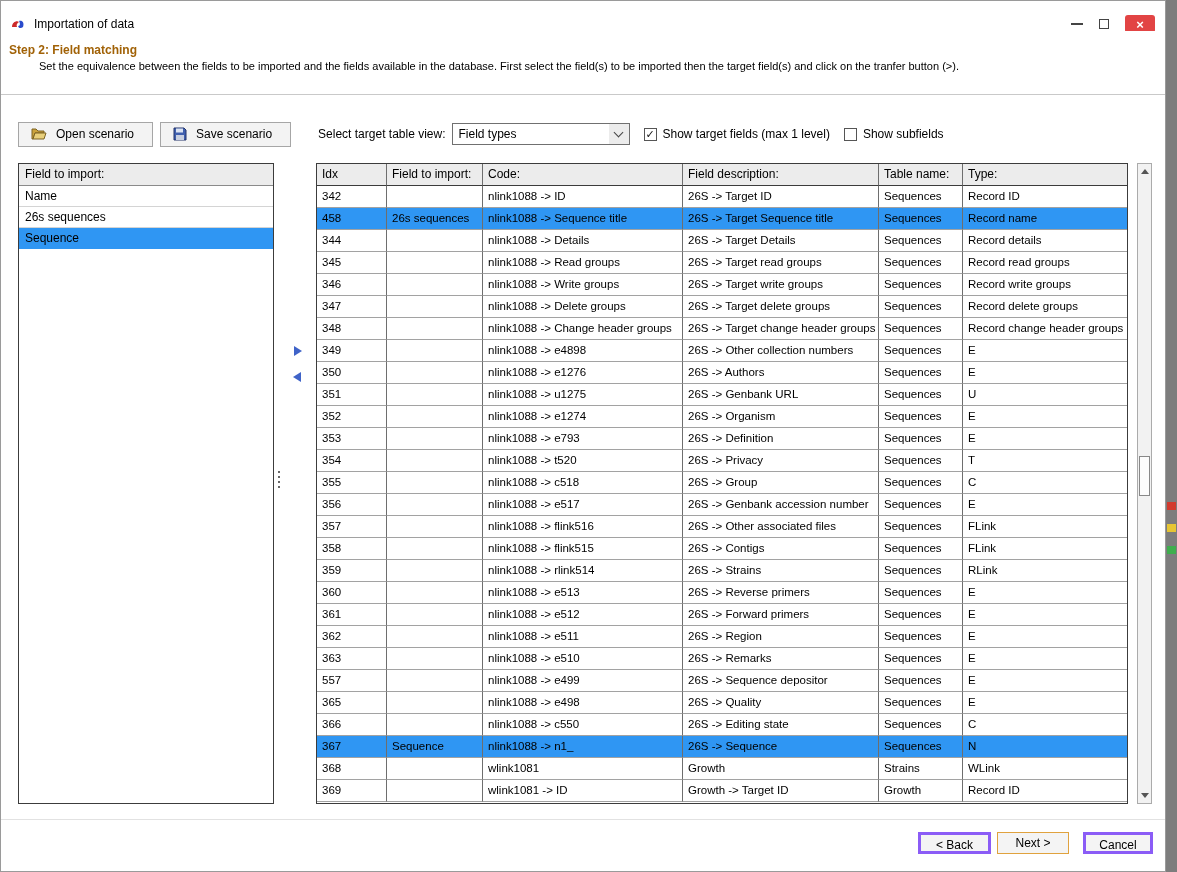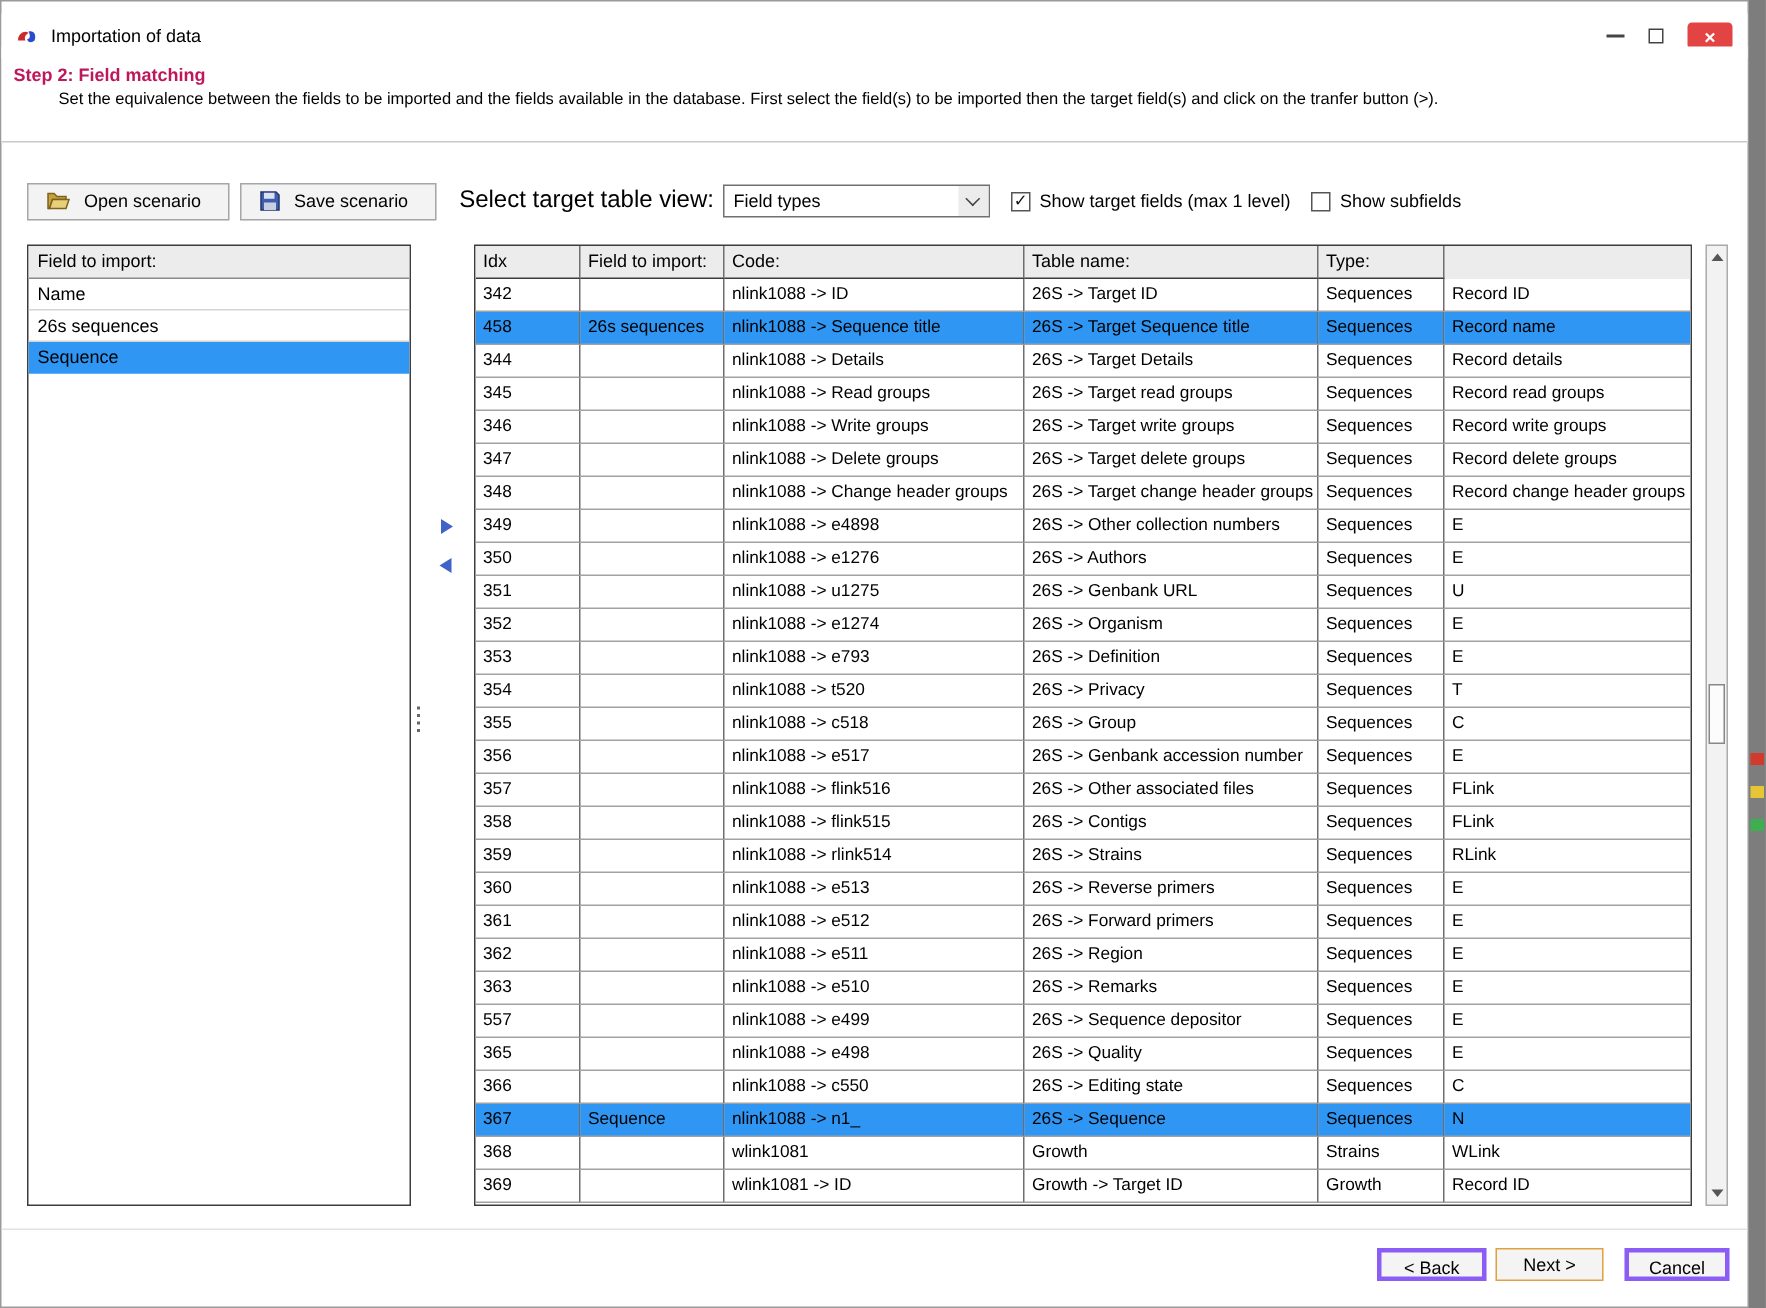--- a/index.html
+++ b/index.html
@@ -12,30 +12,30 @@
   .app-icon { margin-left:9px; width:16px; height:16px; flex:0 0 auto; }
   .title-text { margin-left:8px; font-size:12px; color:#000; }
   .win-controls { margin-left:auto; display:flex; align-items:center; gap:16px; padding-right:10px; }
   .ctl-min { width:12px; height:2px; background:#444; cursor:default; }
   .ctl-max { width:10px; height:10px; border:1px solid #444; }
   .ctl-close { width:30px; height:18px; background:#e24444; border-radius:3px; color:#fff; font-size:13px;
                font-weight:bold; display:flex; align-items:center; justify-content:center; line-height:1; }
 
   
   .step-header { position:absolute; top:30px; left:0; right:0; height:64px; background:#fff; border-bottom:1px solid #c9c9c9; }
-  .step-title { padding:12px 0 3px 8px; font-weight:bold; font-size:12px; color:#be185d; }
+  .step-title { padding:12px 0 3px 8px; font-weight:bold; font-size:12px; color:#a16207; }
   .step-desc { padding-left:38px; font-size:11px; color:#000; }
 
   
   .toolbar { position:absolute; top:120px; left:17px; right:15px; height:26px; display:flex; align-items:center; }
   .tb-btn { height:25px; display:inline-flex; align-items:center; gap:9px; padding:0 18px 0 12px;
             background:#f3f3f3; border:1px solid #a6a6a6; font-size:12px; color:#000;
             font-family:"Liberation Sans","DejaVu Sans",sans-serif; }
   .tb-btn + .tb-btn { margin-left:7px; }
-  .tb-label { margin-left:15px; font-size:16px; }
+  .tb-label { margin-left:27px; font-size:12px; }
   .dropdown { margin-left:6px; width:178px; height:22px; border:1px solid #707070; display:flex; align-items:center; background:#fff; }
   .dd-value { flex:1; padding-left:6px; font-size:12px; overflow:hidden; white-space:nowrap; }
   .dd-btn { width:20px; height:20px; background:#ececec; display:flex; align-items:center; justify-content:center; }
   .chev { width:7px; height:7px; border-right:1px solid #444; border-bottom:1px solid #444; transform:rotate(45deg); margin-top:-4px; }
   .cb-group { margin-left:14px; display:flex; align-items:center; gap:6px; font-size:12px; cursor:default; }
   .cb-box { width:13px; height:13px; border:1px solid #555; background:#fff; display:flex; align-items:center; justify-content:center;
             font-size:11px; line-height:1; color:#111; }
 
   
   .left-panel { position:absolute; left:17px; top:162px; width:256px; height:641px; border:1px solid #3c3c3c; background:#fff; overflow:hidden; }
@@ -160,20 +160,21 @@
         <i></i>
         <i></i>
         <i></i>
       </div>
 
     <div class="grid">
         <div class="trow header">
           <div class="tcell">Idx</div>
           <div class="tcell">Field to import:</div>
           <div class="tcell">Code:</div>
+          <div class="tcell">Field description:</div>
           <div class="tcell">Table name:</div>
           <div class="tcell">Type:</div>
         </div>
         <div class="trow">
           <div class="tcell">342</div>
           <div class="tcell"></div>
           <div class="tcell">nlink1088 -&gt; ID</div>
           <div class="tcell">26S -&gt; Target ID</div>
           <div class="tcell">Sequences</div>
           <div class="tcell">Record ID</div>

